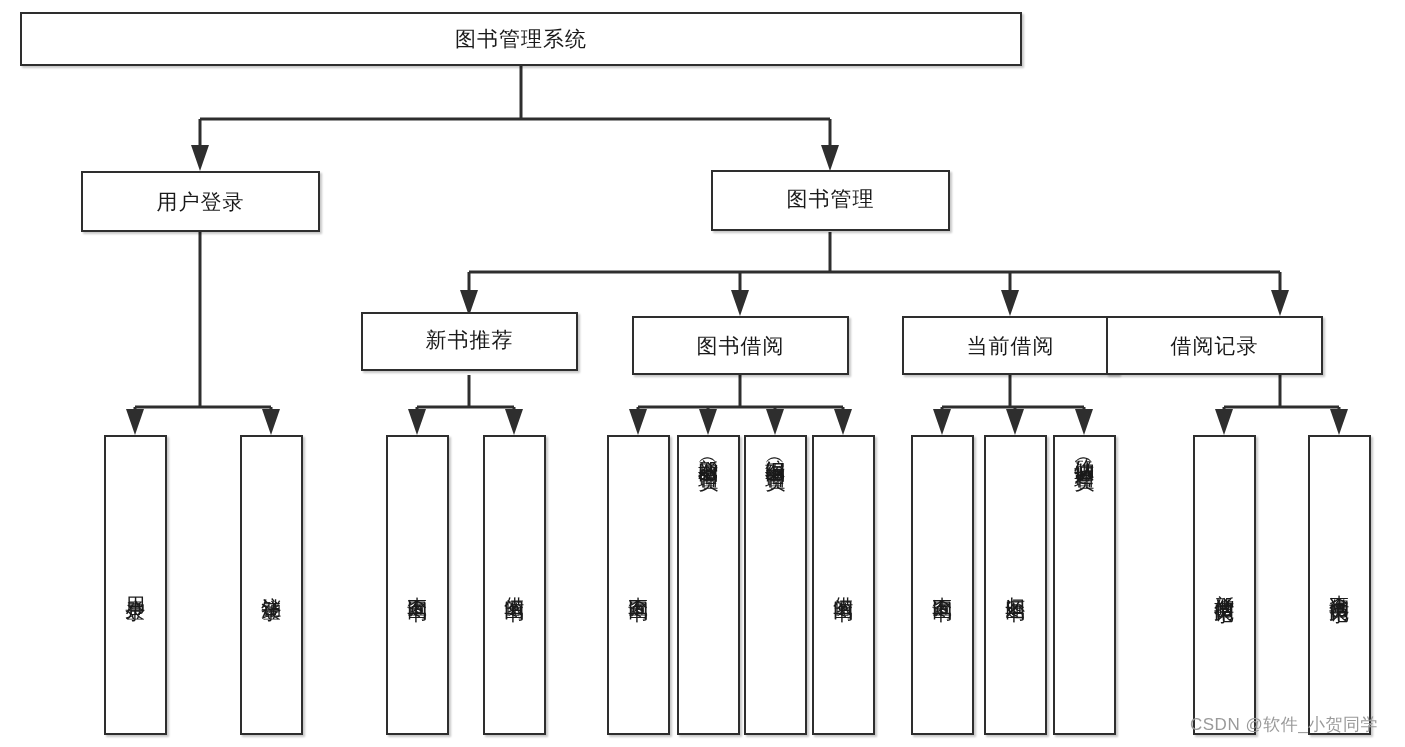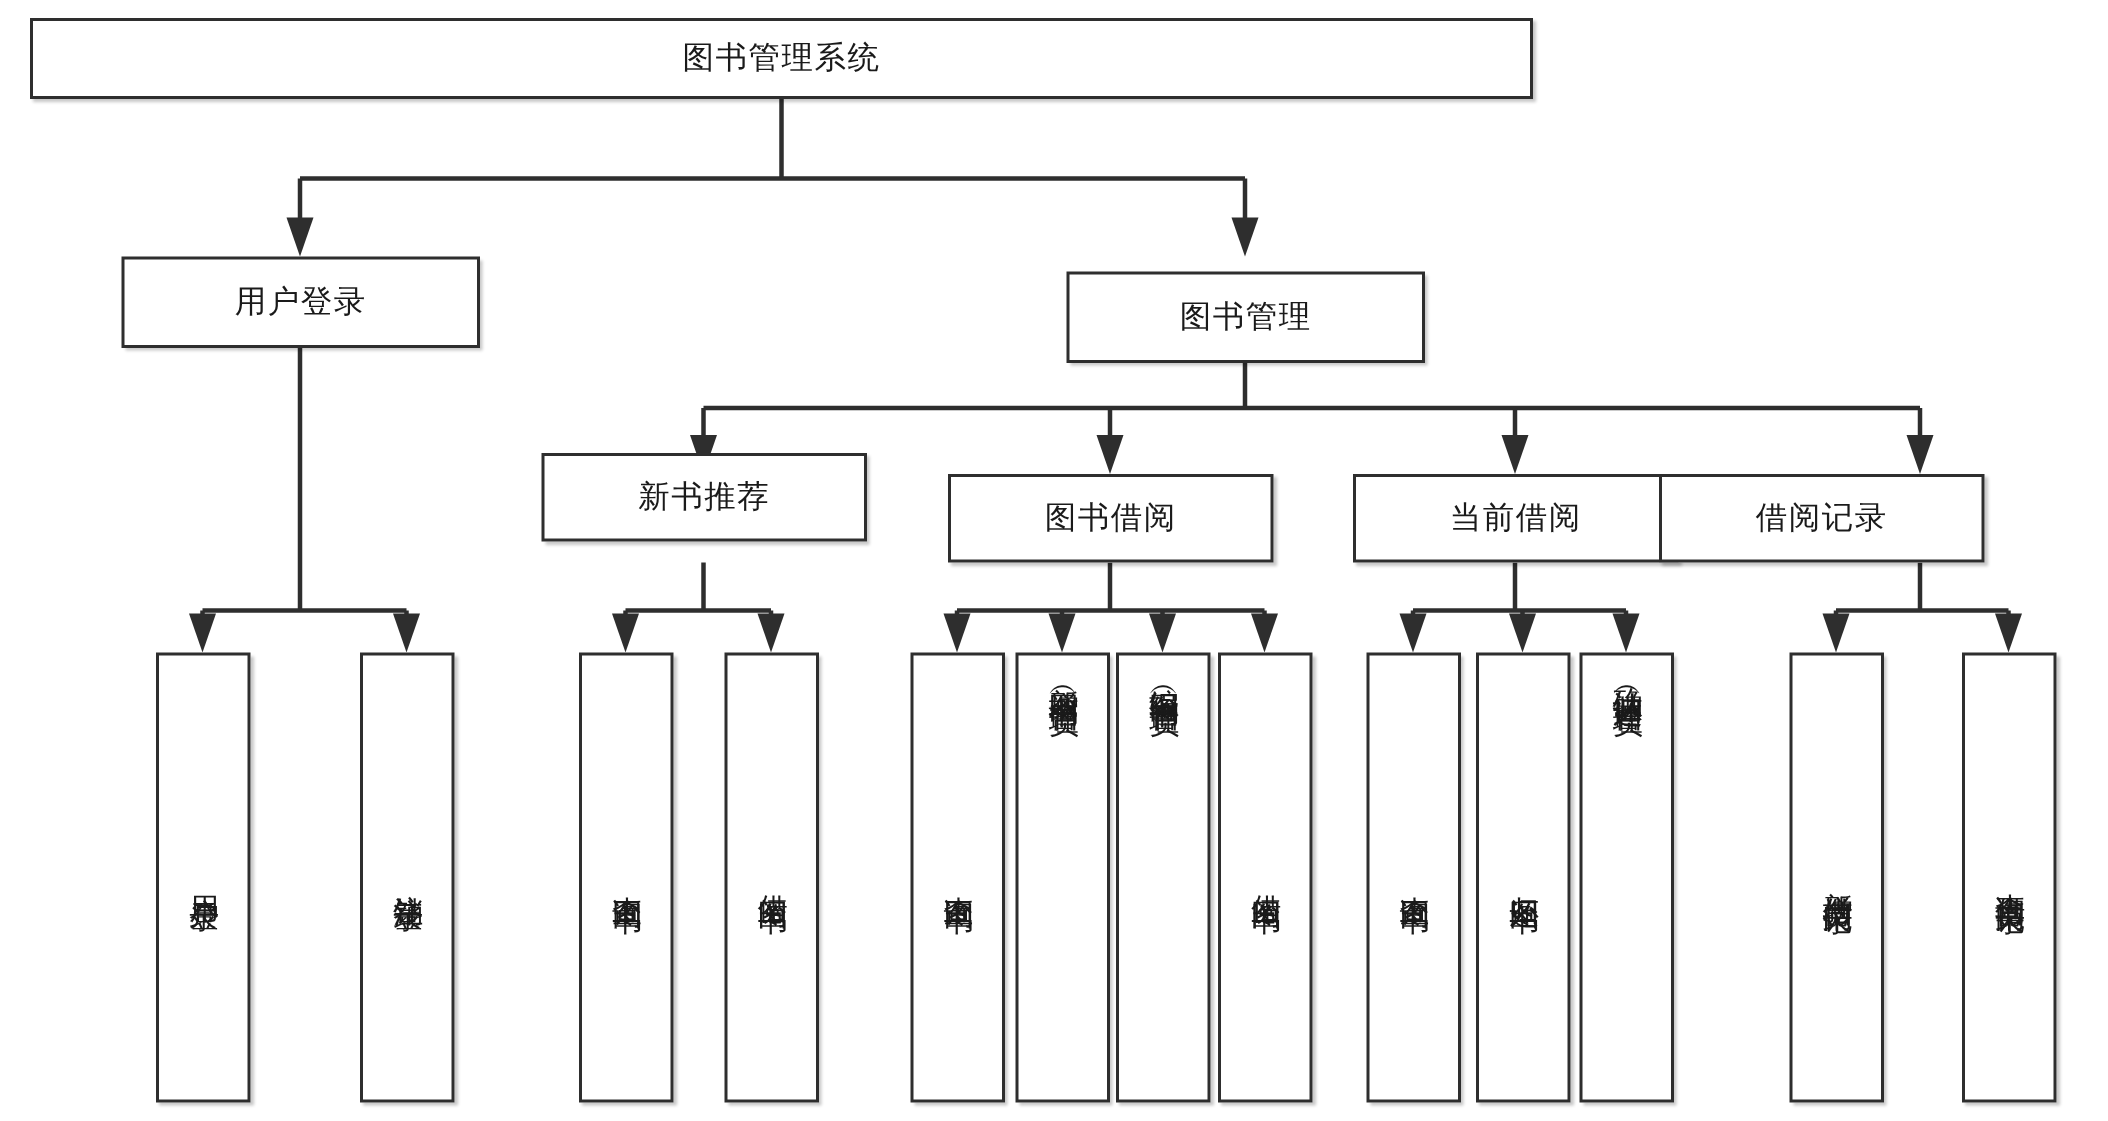--- a/index.html
+++ b/index.html
@@ -133,24 +133,24 @@
       <path d="M 1339 407 L 1339 411" fill="none" stroke="#2e2e2e" stroke-width="3" stroke-linecap="butt"></path>
       <polygon points="1330,409 1348,409 1339,435" fill="#2e2e2e"></polygon>
     </svg>
   <div id="nodes">
       <div class="node horizontal" style="left: 20px; top: 12px; width: 1002px; height: 54px;">
         <span class="htext">图书管理系统</span>
       </div>
       <div class="node horizontal" style="left: 81px; top: 171px; width: 239px; height: 61px;">
         <span class="htext">用户登录</span>
       </div>
-      <div class="node horizontal" style="left: 711px; top: 181px; width: 239px; height: 61px;">
+      <div class="node horizontal" style="left: 711px; top: 170px; width: 239px; height: 61px; font-family: Liberation Mono, monospace;">
         <span class="htext">图书管理</span>
       </div>
-      <div class="node horizontal" style="left: 361px; top: 302px; width: 217px; height: 59px;">
+      <div class="node horizontal" style="left: 361px; top: 312px; width: 217px; height: 59px; font-family: Liberation Mono, monospace;">
         <span class="htext">新书推荐</span>
       </div>
       <div class="node horizontal" style="left: 632px; top: 316px; width: 217px; height: 59px;">
         <span class="htext">图书借阅</span>
       </div>
       <div class="node horizontal" style="left: 902px; top: 316px; width: 217px; height: 59px; text-align: center;">
         <span class="htext">当前借阅</span>
       </div>
       <div class="node horizontal" style="left: 1106px; top: 316px; width: 217px; height: 59px;">
         <span class="htext">借阅记录</span>
@@ -188,13 +188,14 @@
       <div class="node vertical" style="left: 1053px; top: 435px; width: 63px; height: 300px;">
         <span class="vtext">确认归还（管理员）</span>
       </div>
       <div class="node vertical centered" style="left: 1193px; top: 435px; width: 63px; height: 300px;">
         <span class="vtext">新增借阅记录</span>
       </div>
       <div class="node vertical centered" style="left: 1308px; top: 435px; width: 63px; height: 300px;">
         <span class="vtext">查询借阅记录</span>
       </div>
     </div>
+  <div id="watermark">CSDN @软件_小贺同学</div>
 </div>
 
 </body></html>

